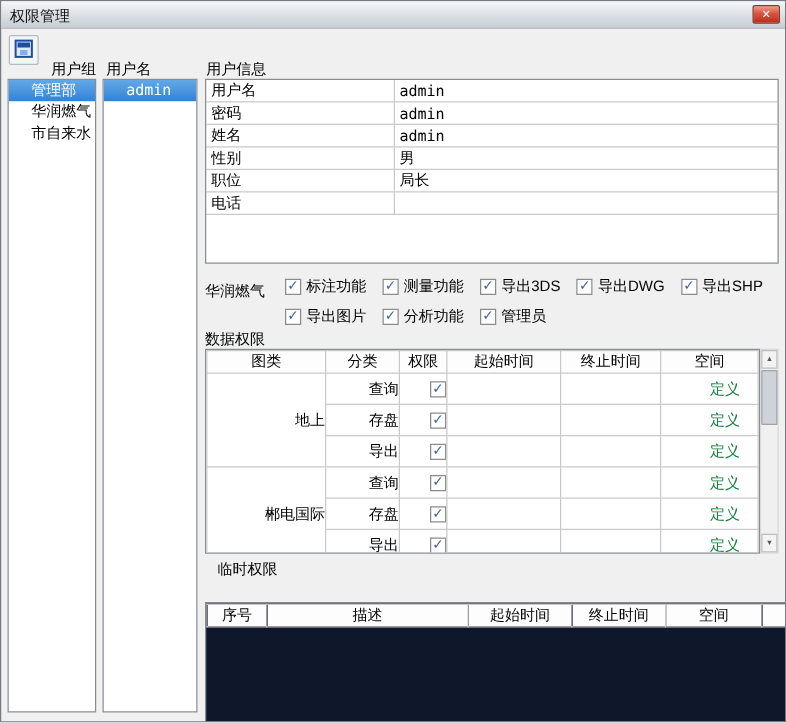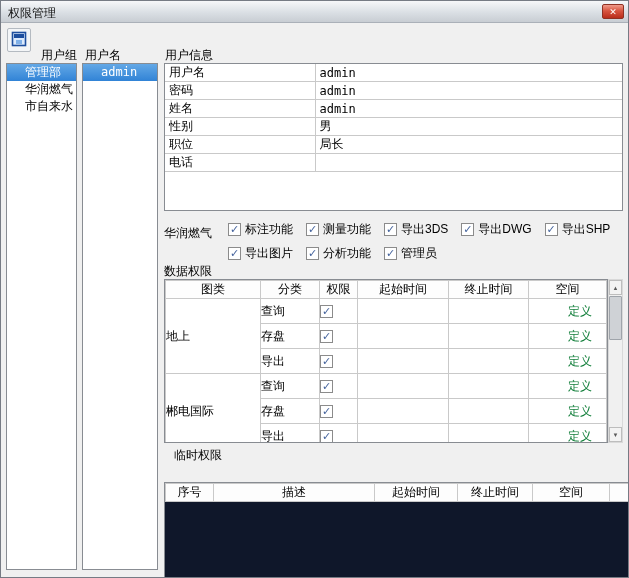--- a/index.html
+++ b/index.html
@@ -60,21 +60,21 @@
   .cb-row.r1 { top:220px; }
   .cb-row.r2 { top:244px; }
   .cb-item { display:inline-flex; align-items:center; gap:4px; white-space:nowrap; }
 
   
   .data-wrap { position:absolute; left:163px; top:278px; width:444px; height:164px;
                background:#fff; border:1px solid #888c92; overflow:hidden; }
   .grid-table { width:100%; border-collapse:collapse; table-layout:fixed; }
   .grid-table th { height:17px; border:1px solid #c9c9c9; font-weight:normal;
                    text-align:center; background:#fdfdfd; overflow:hidden; white-space:nowrap; }
-  .grid-table td { height:25px; border:1px solid #c9c9c9; text-align:left;
+  .grid-table td { height:25px; border:1px solid #c9c9c9; text-align:right;
                    overflow:hidden; white-space:nowrap; }
   .grid-table td.cbcell .cb { vertical-align:middle; }
   .grid-table td.space-cell { text-align:right; padding-right:14px; }
   .define { color:#15803d; cursor:pointer; }
 
   
   .vscroll { position:absolute; left:607px; top:278px; width:15px; height:164px;
              background:#f0f0f0; border:1px solid #d9d9d9; }
   .sb-btn { position:absolute; left:0; width:13px; height:15px; background:#f3f3f3;
             border:1px solid #bdbdbd; color:#5a5a5a; font-size:6px;

